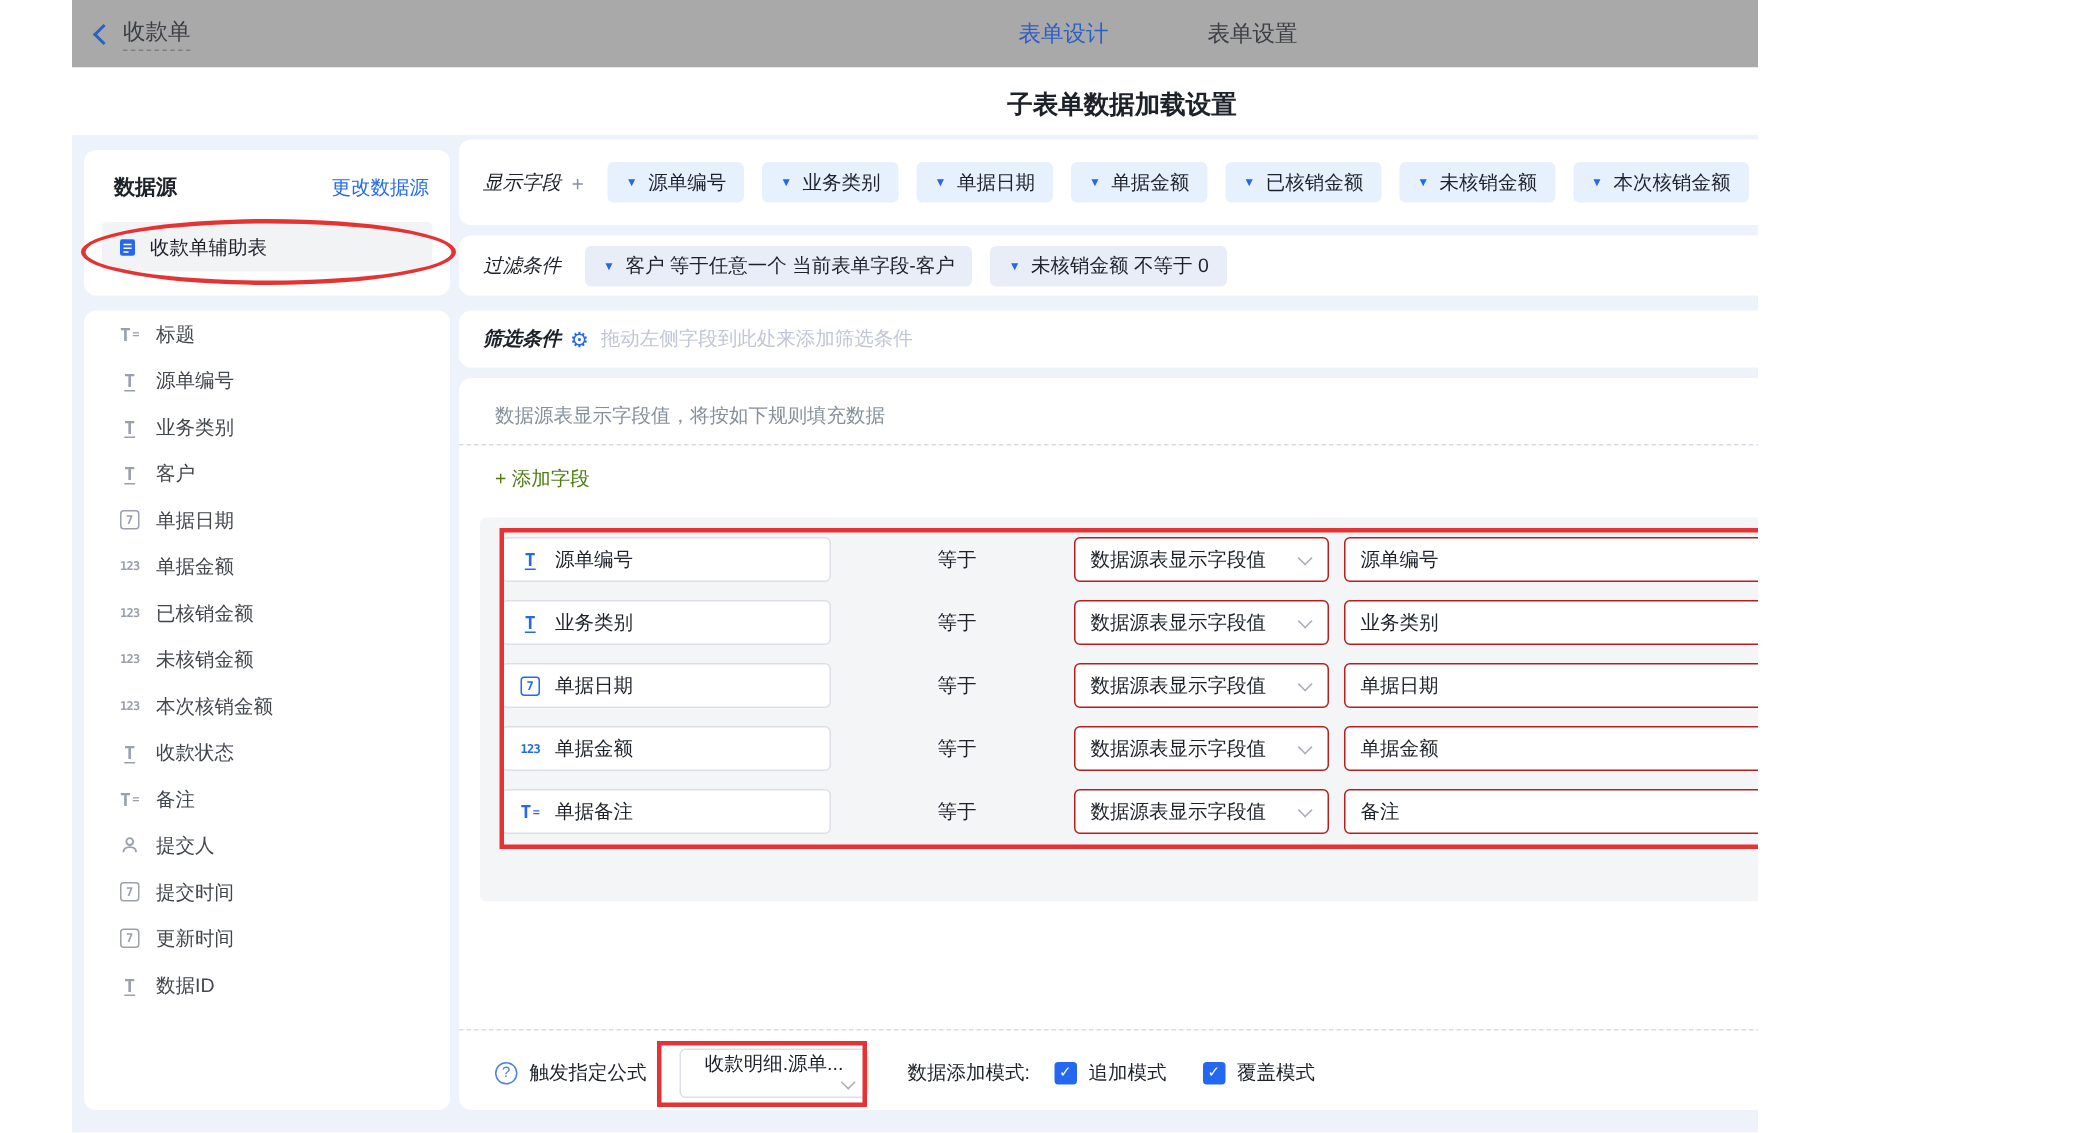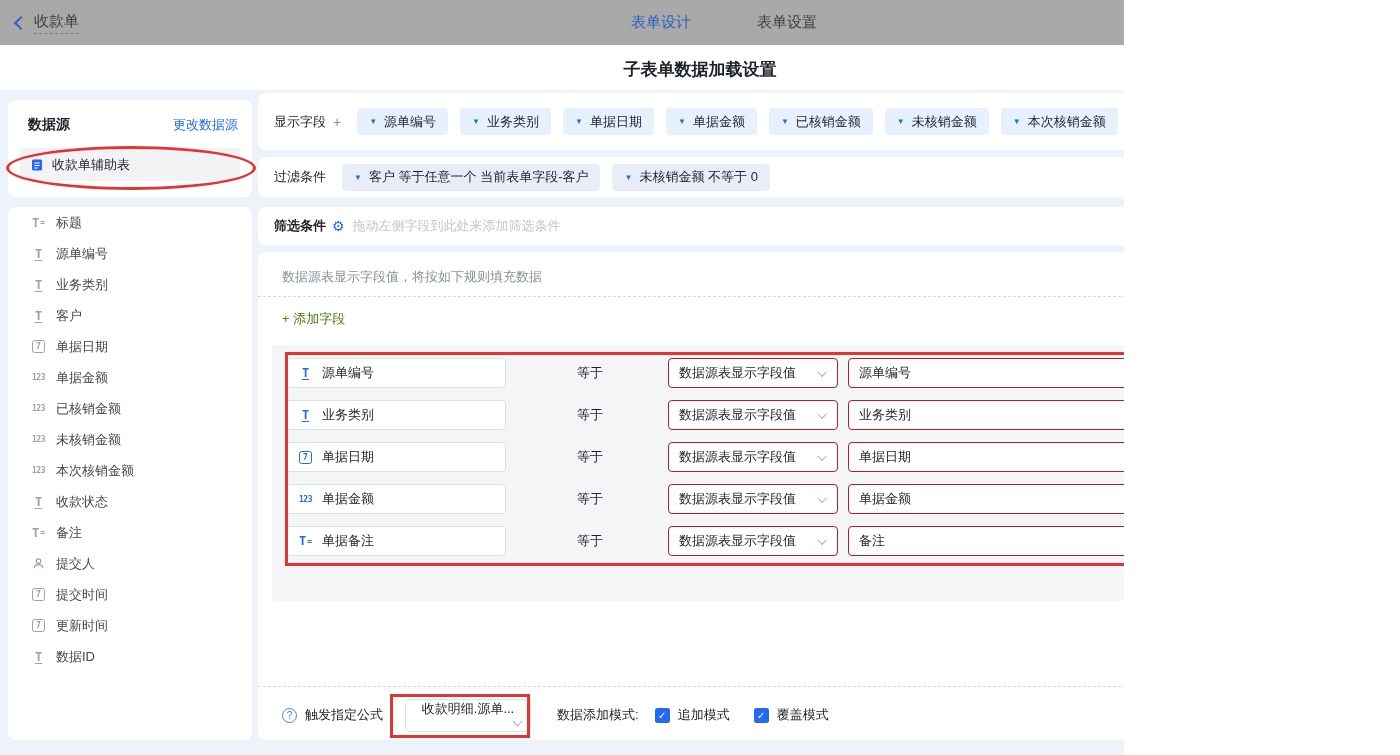--- a/index.html
+++ b/index.html
@@ -1,18 +1,18 @@
 <!DOCTYPE html>
 <html><head>
 <meta charset="utf-8">
 <style>
   * { margin:0; padding:0; box-sizing:border-box; }
   html,body { width:1400px; height:755px; }
   body { font-family:"Liberation Sans","DejaVu Sans",sans-serif; font-size:13px; color:#1d2129; }
-  .stage { position:relative; width:1124px; height:755px; overflow:hidden; background:#edf2fb; }
+  .stage { position:relative; width:1124px; height:755px; overflow:hidden; background:#edf2fb;margin-left:48px; }
 
   
   .appbar { position:absolute; left:0; top:0; width:1400px; height:45px; background:#a9a9a9;
             display:flex; align-items:center; padding:0 16px; }
   .appbar .back { display:flex; align-items:center; gap:8px; cursor:pointer; }
   .back-chev { width:10px; height:10px; border-left:2.5px solid #2d5fc4; border-bottom:2.5px solid #2d5fc4; transform:rotate(45deg); }
   .form-name { font-size:15px; color:#3b3e43; border-bottom:1px dashed #7e7e7e; padding-bottom:2px; }
   .appbar-tabs { position:absolute; left:0; right:0; top:0; height:45px; display:flex; justify-content:center; align-items:center; gap:66px;padding-left:48px; }
   .appbar-tab { font-size:15px; color:#3b3e43; cursor:pointer; }
   .appbar-tab.active { color:#2d5fc4; }
@@ -48,21 +48,21 @@
   .fi-text { font-size:12px; text-decoration:underline; text-underline-offset:2px; }
   .fi-area { font-size:12px; }
   .fi-area::after { content:"="; font-size:8px; margin-left:1px; vertical-align:-2px; }
   .fi-num { font-size:8px; letter-spacing:-0.5px; }
   .fi-date { width:13px; height:13px; border:1.4px solid currentColor; border-radius:2.5px; font-size:8px; font-weight:700;
              display:inline-flex; align-items:center; justify-content:center; }
   .fi-user svg, .fi svg { display:block; }
 
   
   .card-display { left:258px; top:3px; width:1128px; height:57px; display:flex; align-items:center; padding:0 16px; }
-  .row-label { font-size:13px; color:#1d2129; flex:none; }
+  .row-label { font-size:13px; color:#1d2129; flex:none;font-style:italic; }
   .plus { color:#8a919f; margin-left:7px; font-size:14px; cursor:pointer; }
   .tags { display:flex; gap:12px; margin-left:16px; flex-wrap:nowrap; }
   .tag { display:inline-flex; align-items:center; gap:7px; background:#e7f1fe; border-radius:4px; height:27px; padding:0 12px; cursor:pointer; white-space:nowrap; }
   .tag.filter { background:#e9edf8; }
   .tag .caret { color:#2468f2; font-size:8px; }
   .card-filter { left:258px; top:67px; width:1128px; height:40px; display:flex; align-items:center; padding:0 16px; }
   .card-sift { left:258px; top:117px; width:1128px; height:38px; display:flex; align-items:center; padding:0 16px; }
   .sift-label { font-weight:700; }
   .gear { color:#2468f2; font-size:14px; margin:0 8px 0 6px; cursor:pointer; }
   .placeholder { color:#c0c6d4; }

